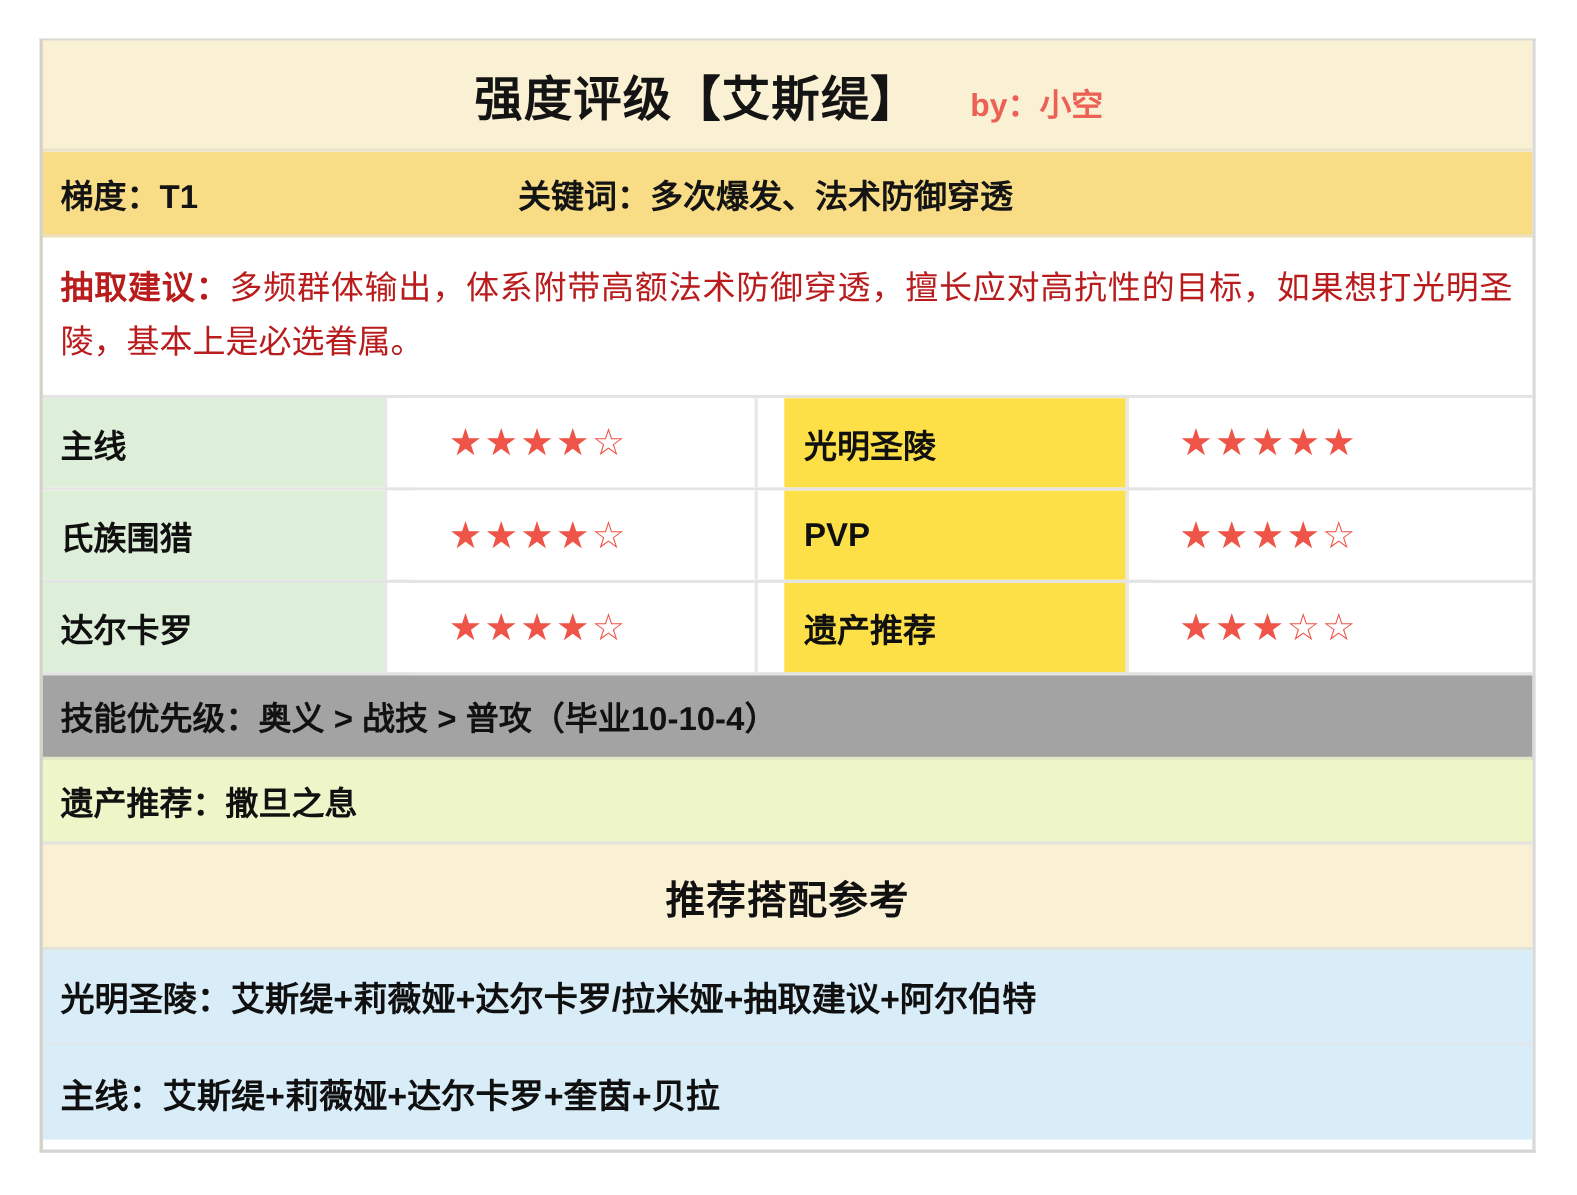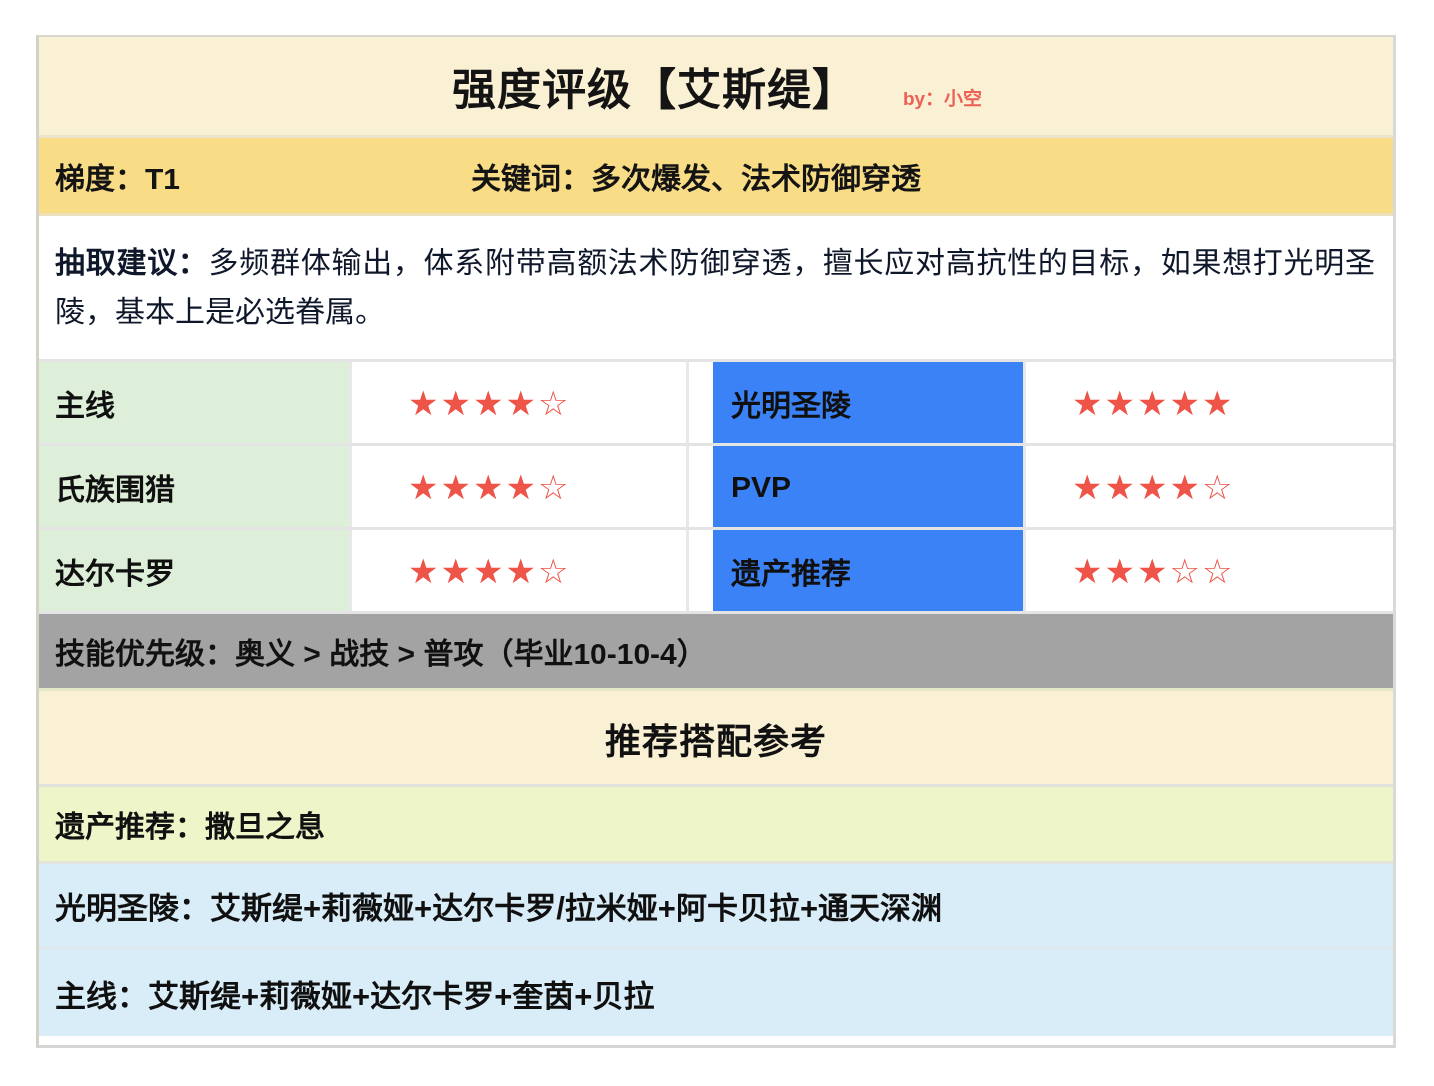--- a/index.html
+++ b/index.html
@@ -64,21 +64,21 @@
     box-sizing: border-box;
   }
   .title-main {
     font-size: 44px;
     font-weight: bold;
     color: #141414;
     letter-spacing: 1px;
     white-space: nowrap;
   }
   .title-by {
-    font-size: 19px;
+    font-size: 29px;
     font-weight: bold;
     color: #ec6055;
     white-space: nowrap;
   }
 
   
   .r-tier {
     height: 78px;
     background: #f8dc86;
     border-bottom: 3px solid #ece0bd;
@@ -105,21 +105,21 @@
   .r-advice {
     height: 146px;
     background: #ffffff;
     border-bottom: 3px solid #e4e4e4;
     align-items: center;
   }
   .advice-text {
     padding: 0 18px 0 16px;
     font-size: 30px;
     line-height: 1.62;
-    color: #0f172a;
+    color: #b91c1c;
     width: 100%;
     box-sizing: border-box;
     text-align: justify;
   }
   .advice-text b { font-weight: bold; }
 
   
   .r-rate { height: 84px; background: #ffffff; border-bottom: 3px solid #e4e4e4; gap: 24px; }
   .c-label {
     width: 313px;
@@ -132,21 +132,21 @@
     white-space: nowrap;
   }
   .c-stars {
     width: 313px;
     background: #ffffff;
     padding-left: 32px;
     border-right: 3px solid #e8e8e8;
   }
   .c-label2 {
     width: 313px;
-    background: #3b82f6;
+    background: #fde047;
     padding-left: 18px;
     font-size: 30px;
     font-weight: bold;
     color: #101010;
     border-right: 3px solid #e8e8e8;
     white-space: nowrap;
   }
   .c-stars2 {
     flex: 1;
     background: #ffffff;
@@ -260,29 +260,29 @@
     <div class="cell c-label2">遗产推荐</div>
     <div class="cell c-stars2">
         <span class="stars">★★★☆☆</span>
       </div>
   </div>
 
   <div class="row r-skill">
     <div class="cell skill-text">技能优先级：奥义 &gt; 战技 &gt; 普攻（毕业10-10-4）</div>
   </div>
 
+  <div class="row r-legacy">
+    <div class="cell skill-text">遗产推荐：撒旦之息</div>
+  </div>
+
   <div class="row r-teamhead">
     <span class="teamhead-text">推荐搭配参考</span>
   </div>
 
-  <div class="row r-legacy">
-    <div class="cell skill-text">遗产推荐：撒旦之息</div>
-  </div>
-
   <div class="row r-team">
-    <div class="cell team-text">光明圣陵：艾斯缇+莉薇娅+达尔卡罗/拉米娅+阿卡贝拉+通天深渊</div>
+    <div class="cell team-text">光明圣陵：艾斯缇+莉薇娅+达尔卡罗/拉米娅+抽取建议+阿尔伯特</div>
   </div>
 
   <div class="row r-team last">
     <div class="cell team-text">主线：艾斯缇+莉薇娅+达尔卡罗+奎茵+贝拉</div>
   </div>
 
 </div>
 
 </body></html>

